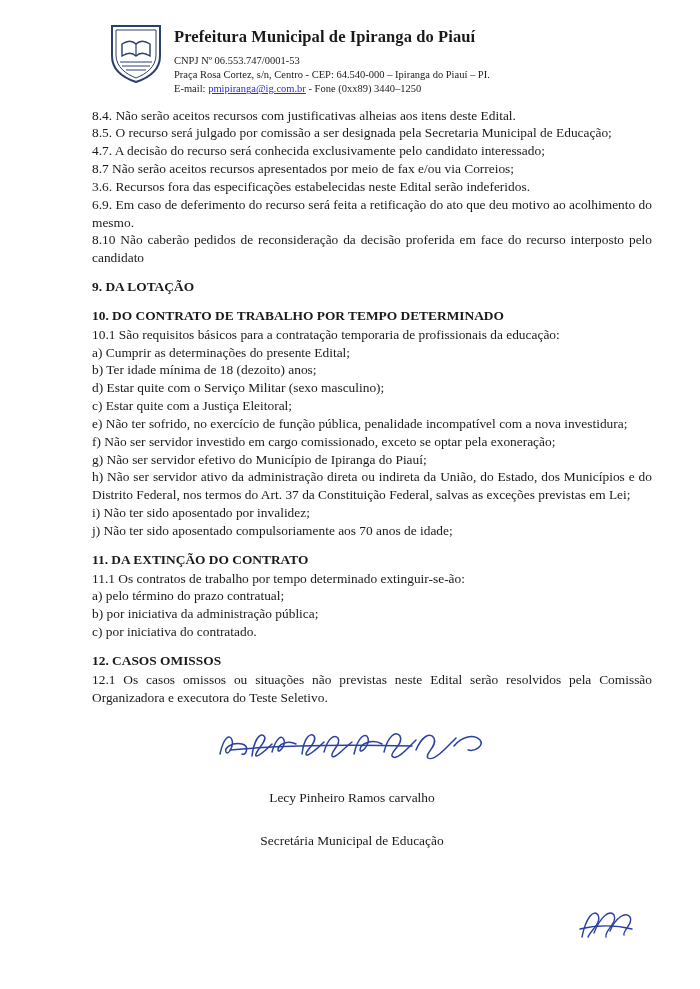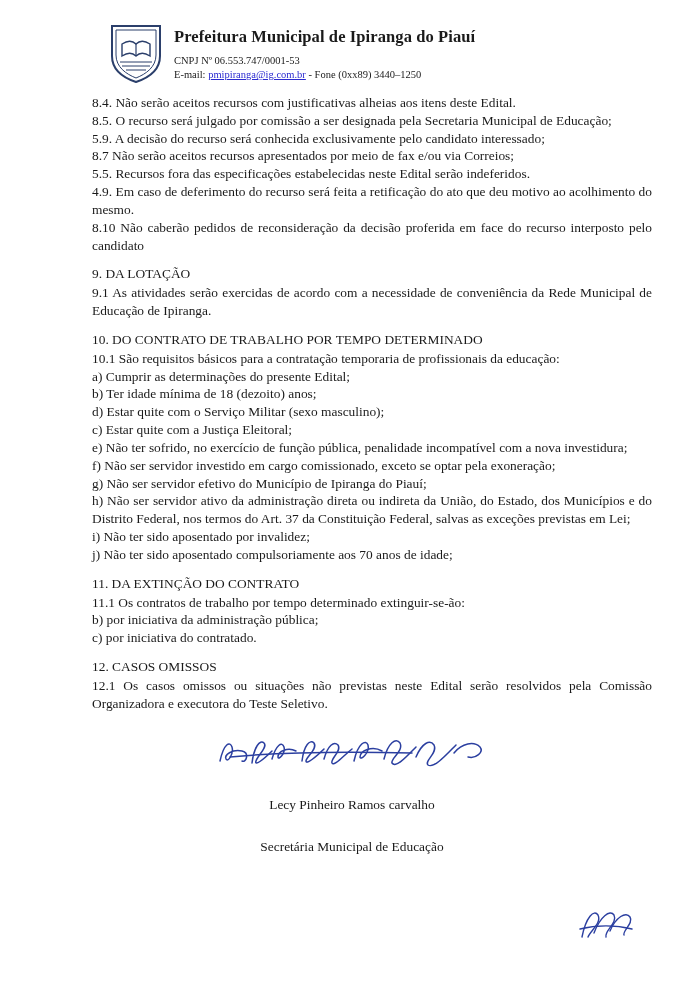--- a/index.html
+++ b/index.html
@@ -72,21 +72,21 @@
     margin: 0;
     font-size: 13.4px;
     line-height: 1.33;
     text-align: justify;
     text-justify: inter-word;
   }
   .content p.noj {
     text-align: left;
   }
   .sect {
-    font-weight: normal;
+    font-weight: bold;
     font-size: 13.4px;
     margin-top: 11px !important;
     margin-bottom: 1px !important;
   }
 
   
   .sig-wrap {
     margin-top: 20px;
     text-align: center;
     padding-right: 40px;
@@ -130,52 +130,53 @@
         <path d="M14 22 C20 18 25 19 28 22 C31 19 36 18 42 22 L42 34 C36 30 31 31 28 34 C25 31 20 30 14 34 Z" fill="#ffffff" stroke="#2b3f6b" stroke-width="1.4"></path>
         <line x1="28" y1="22" x2="28" y2="34" stroke="#2b3f6b" stroke-width="1.2"></line>
         <path d="M12 40 H44" stroke="#2b3f6b" stroke-width="1"></path>
         <path d="M14 44 H42" stroke="#2b3f6b" stroke-width="1"></path>
         <path d="M18 48 H38" stroke="#2b3f6b" stroke-width="1"></path>
       </svg>
     </div>
     <div class="header-text">
       <div class="org-name">Prefeitura Municipal de Ipiranga do Piauí</div>
       <div class="org-cnpj">CNPJ Nº 06.553.747/0001-53</div>
+      <div class="org-addr">Praça Rosa Cortez, s/n, Centro - CEP: 64.540-000 – Ipiranga do Piauí – PI.</div>
       <div class="org-email"><span>E-mail: </span><a href="#">pmipiranga@ig.com.br</a><span> - Fone (0xx89) 3440–1250</span></div>
     </div>
   </div>
 
   <div class="content">
 
     <p>8.4. Não serão aceitos recursos com justificativas alheias aos itens deste Edital.</p>
     <p>8.5. O recurso será julgado por comissão a ser designada pela Secretaria Municipal de Educação;</p>
-    <p>5.9. A decisão do recurso será conhecida exclusivamente pelo candidato interessado;</p>
+    <p>4.7. A decisão do recurso será conhecida exclusivamente pelo candidato interessado;</p>
     <p>8.7 Não serão aceitos recursos apresentados por meio de fax e/ou via Correios;</p>
-    <p>5.5. Recursos fora das especificações estabelecidas neste Edital serão indeferidos.</p>
-    <p>4.9. Em caso de deferimento do recurso será feita a retificação do ato que deu motivo ao acolhimento do mesmo.</p>
+    <p>3.6. Recursos fora das especificações estabelecidas neste Edital serão indeferidos.</p>
+    <p>6.9. Em caso de deferimento do recurso será feita a retificação do ato que deu motivo ao acolhimento do mesmo.</p>
     <p>8.10 Não caberão pedidos de reconsideração da decisão proferida em face do recurso interposto pelo candidato</p>
 
     <p class="sect">9. DA LOTAÇÃO</p>
-    <p>9.1 As atividades serão exercidas de acordo com a necessidade de conveniência da Rede Municipal de Educação de Ipiranga.</p>
 
     <p class="sect">10. DO CONTRATO DE TRABALHO POR TEMPO DETERMINADO</p>
     <p>10.1 São requisitos básicos para a contratação temporaria de profissionais da educação:</p>
     <p class="noj">a) Cumprir as determinações do presente Edital;</p>
     <p class="noj">b) Ter idade mínima de 18 (dezoito) anos;</p>
     <p class="noj">d) Estar quite com o Serviço Militar (sexo masculino);</p>
     <p class="noj">c) Estar quite com a Justiça Eleitoral;</p>
     <p>e) Não ter sofrido, no exercício de função pública, penalidade incompatível com a nova investidura;</p>
     <p class="noj">f) Não ser servidor investido em cargo comissionado, exceto se optar pela exoneração;</p>
     <p class="noj">g) Não ser servidor efetivo do Município de Ipiranga do Piauí;</p>
     <p>h) Não ser servidor ativo da administração direta ou indireta da União, do Estado, dos Municípios e do Distrito Federal, nos termos do Art. 37 da Constituição Federal, salvas as exceções previstas em Lei;</p>
     <p class="noj">i) Não ter sido aposentado por invalidez;</p>
     <p class="noj">j) Não ter sido aposentado compulsoriamente aos 70 anos de idade;</p>
 
     <p class="sect">11. DA EXTINÇÃO DO CONTRATO</p>
     <p>11.1 Os contratos de trabalho por tempo determinado extinguir-se-ão:</p>
+    <p class="noj">a) pelo término do prazo contratual;</p>
     <p class="noj">b) por iniciativa da administração pública;</p>
     <p class="noj">c) por iniciativa do contratado.</p>
 
     <p class="sect">12. CASOS OMISSOS</p>
     <p>12.1 Os casos omissos ou situações não previstas neste Edital serão resolvidos pela Comissão Organizadora e executora do Teste Seletivo.</p>
 
     <div class="sig-wrap">
       <div class="sig-img">
         <svg width="280" height="40" viewBox="0 0 280 40">
           <g fill="none" stroke="#2b3fa0" stroke-width="1.5" stroke-linecap="round">

